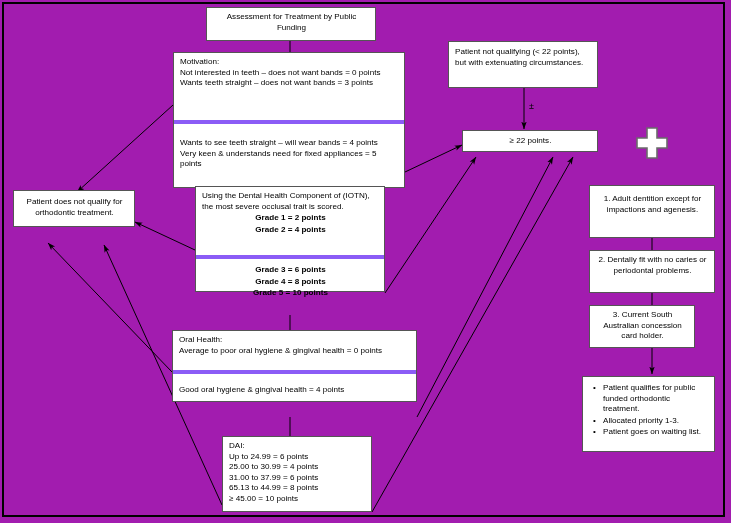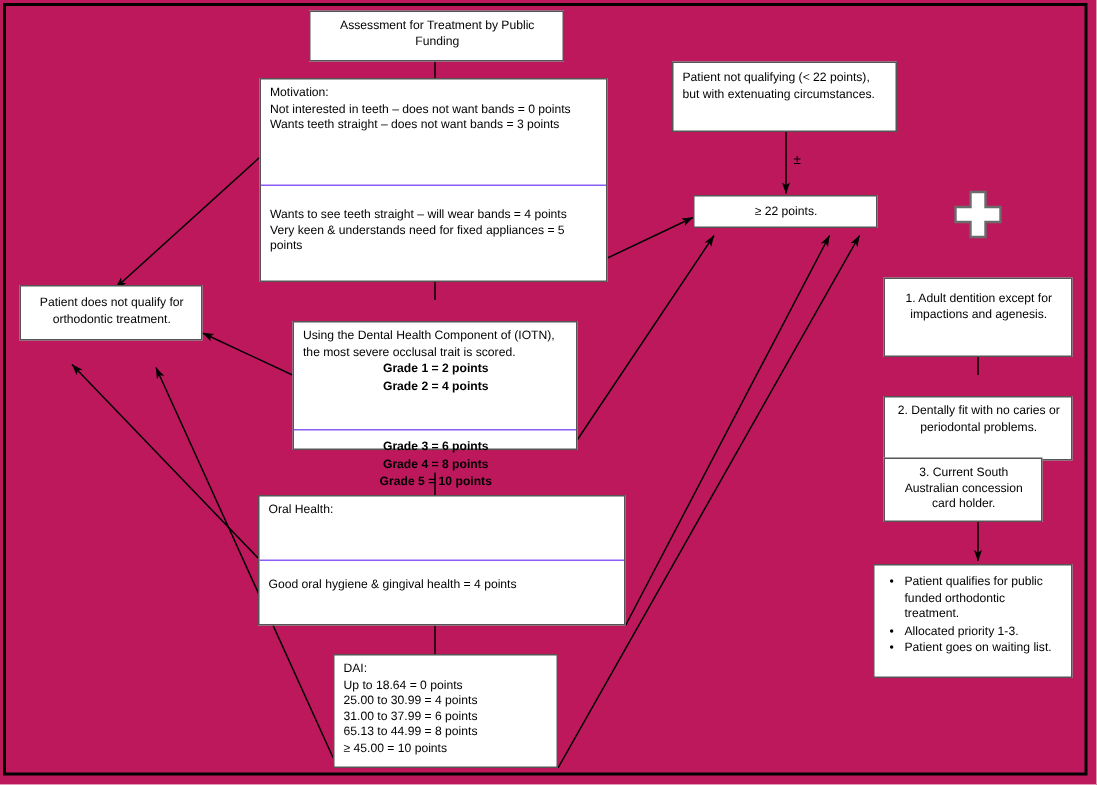--- a/index.html
+++ b/index.html
@@ -4,21 +4,21 @@
 <style>
   html, body {
     margin: 0;
     padding: 0;
     background: #ffffff;
   }
   #canvas {
     position: relative;
     width: 731px;
     height: 523px;
-    background: #be185d;
+    background: #a21caf;
     font-family: "Liberation Sans", sans-serif;
     overflow: hidden;
   }
   #outer-frame {
     position: absolute;
     left: 2px;
     top: 2px;
     width: 723px;
     height: 515px;
     border: 2px solid #000000;
@@ -39,21 +39,21 @@
     background: #ffffff;
     color: #000000;
     font-size: 8.1px;
     line-height: 10.6px;
   }
   .node .seg {
     box-sizing: border-box;
     padding: 4px 5px 4px 6px;
   }
   .node .seg.divided-top {
-    border-bottom: 1px solid #8b5cf6;
+    border-bottom: 4px solid #8b5cf6;
   }
   .ctr {
     text-align: center;
   }
   .indent-lines {
     text-align: center;
     margin-top: 1px;
     font-weight: bold;
   }
   .pm-label {
@@ -137,76 +137,77 @@
       <div>Motivation:</div>
       <div class="line-item">Not interested in teeth – does not want bands = 0 points</div>
       <div class="line-item">Wants teeth straight – does not want bands = 3 points</div>
     </div>
     <div class="seg" style="height:64px; padding-top:14px;">
       <div class="line-item">Wants to see teeth straight – will wear bands = 4 points</div>
       <div class="line-item">Very keen &amp; understands need for fixed appliances = 5 points</div>
     </div>
   </div>
 
-  <div class="node" style="left:195px; top:214px; width:190px; height:86px;">
+  <div class="node" style="left:195px; top:186px; width:190px; height:106px;">
     <div class="seg divided-top" style="height:72px;">
       <div class="line-item">Using the Dental Health Component of (IOTN), the most severe occlusal trait is scored.</div>
       <div class="indent-lines">Grade 1 = 2 points</div>
       <div class="indent-lines">Grade 2 = 4 points</div>
     </div>
     <div class="seg" style="height:42px; padding-top:5px;">
       <div class="indent-lines">Grade 3 = 6 points</div>
       <div class="indent-lines">Grade 4 = 8 points</div>
       <div class="indent-lines">Grade 5 = 10 points</div>
     </div>
   </div>
 
-  <div class="node" style="left:172px; top:330px; width:245px; height:87px;">
+  <div class="node" style="left:172px; top:330px; width:245px; height:72px;">
     <div class="seg divided-top" style="height:43px;">
       <div>Oral Health:</div>
+      <div class="line-item">Average to poor oral hygiene &amp; gingival health = 0 points</div>
     </div>
     <div class="seg" style="height:43px; padding-top:11px;">
       <div class="line-item">Good oral hygiene &amp; gingival health = 4 points</div>
     </div>
   </div>
 
   <div class="node" style="left:222px; top:436px; width:150px; height:76px;">
     <div class="seg">
       <div>DAI:</div>
-      <div>Up to 18.64 = 0 points</div>
+      <div>Up to 24.99 = 6 points</div>
       <div>25.00 to 30.99 = 4 points</div>
       <div>31.00 to 37.99 = 6 points</div>
       <div>65.13 to 44.99 = 8 points</div>
       <div>≥ 45.00 = 10 points</div>
     </div>
   </div>
 
   <div class="node" style="left:13px; top:190px; width:122px; height:37px;">
     <div class="seg ctr" style="padding-top:6px;">Patient does not qualify for orthodontic treatment.</div>
   </div>
 
   <div class="node" style="left:448px; top:41px; width:150px; height:47px;">
     <div class="seg" style="padding-top:5px;">Patient not qualifying (&lt; 22 points), but with extenuating circumstances.</div>
   </div>
 
   <div class="pm-label" style="left:529px; top:101px;">±</div>
 
-  <div class="node" style="left:462px; top:130px; width:123px; height:22px;">
+  <div class="node" style="left:462px; top:130px; width:136px; height:22px;">
     <div class="seg ctr" style="padding-top:5px;">≥ 22 points.</div>
   </div>
 
   <svg class="cross" style="left:634px; top:126px;" width="36" height="36" viewBox="0 0 36 36">
     <path d="M13,2 L23,2 L23,12 L33,12 L33,22 L23,22 L23,32 L13,32 L13,22 L3,22 L3,12 L13,12 Z" fill="#ffffff" stroke="#6b6b6b" stroke-width="1.6" stroke-linejoin="miter"></path>
   </svg>
 
   <div class="node" style="left:589px; top:185px; width:126px; height:53px;">
     <div class="seg ctr" style="padding-top:8px;">1. Adult dentition except for impactions and agenesis.</div>
   </div>
 
-  <div class="node" style="left:589px; top:250px; width:126px; height:43px;margin-top:14px;">
+  <div class="node" style="left:589px; top:250px; width:126px; height:43px;">
     <div class="seg ctr" style="padding-top:4px;">2. Dentally fit with no caries or periodontal problems.</div>
   </div>
 
   <div class="node" style="left:589px; top:305px; width:106px; height:43px;">
     <div class="seg ctr" style="padding-top:4px;">3. Current South Australian concession card holder.</div>
   </div>
 
   <div class="node" style="left:582px; top:376px; width:133px; height:76px;">
     <div class="seg" style="padding-left:4px; padding-top:6px;">
       <ul class="bullets">

